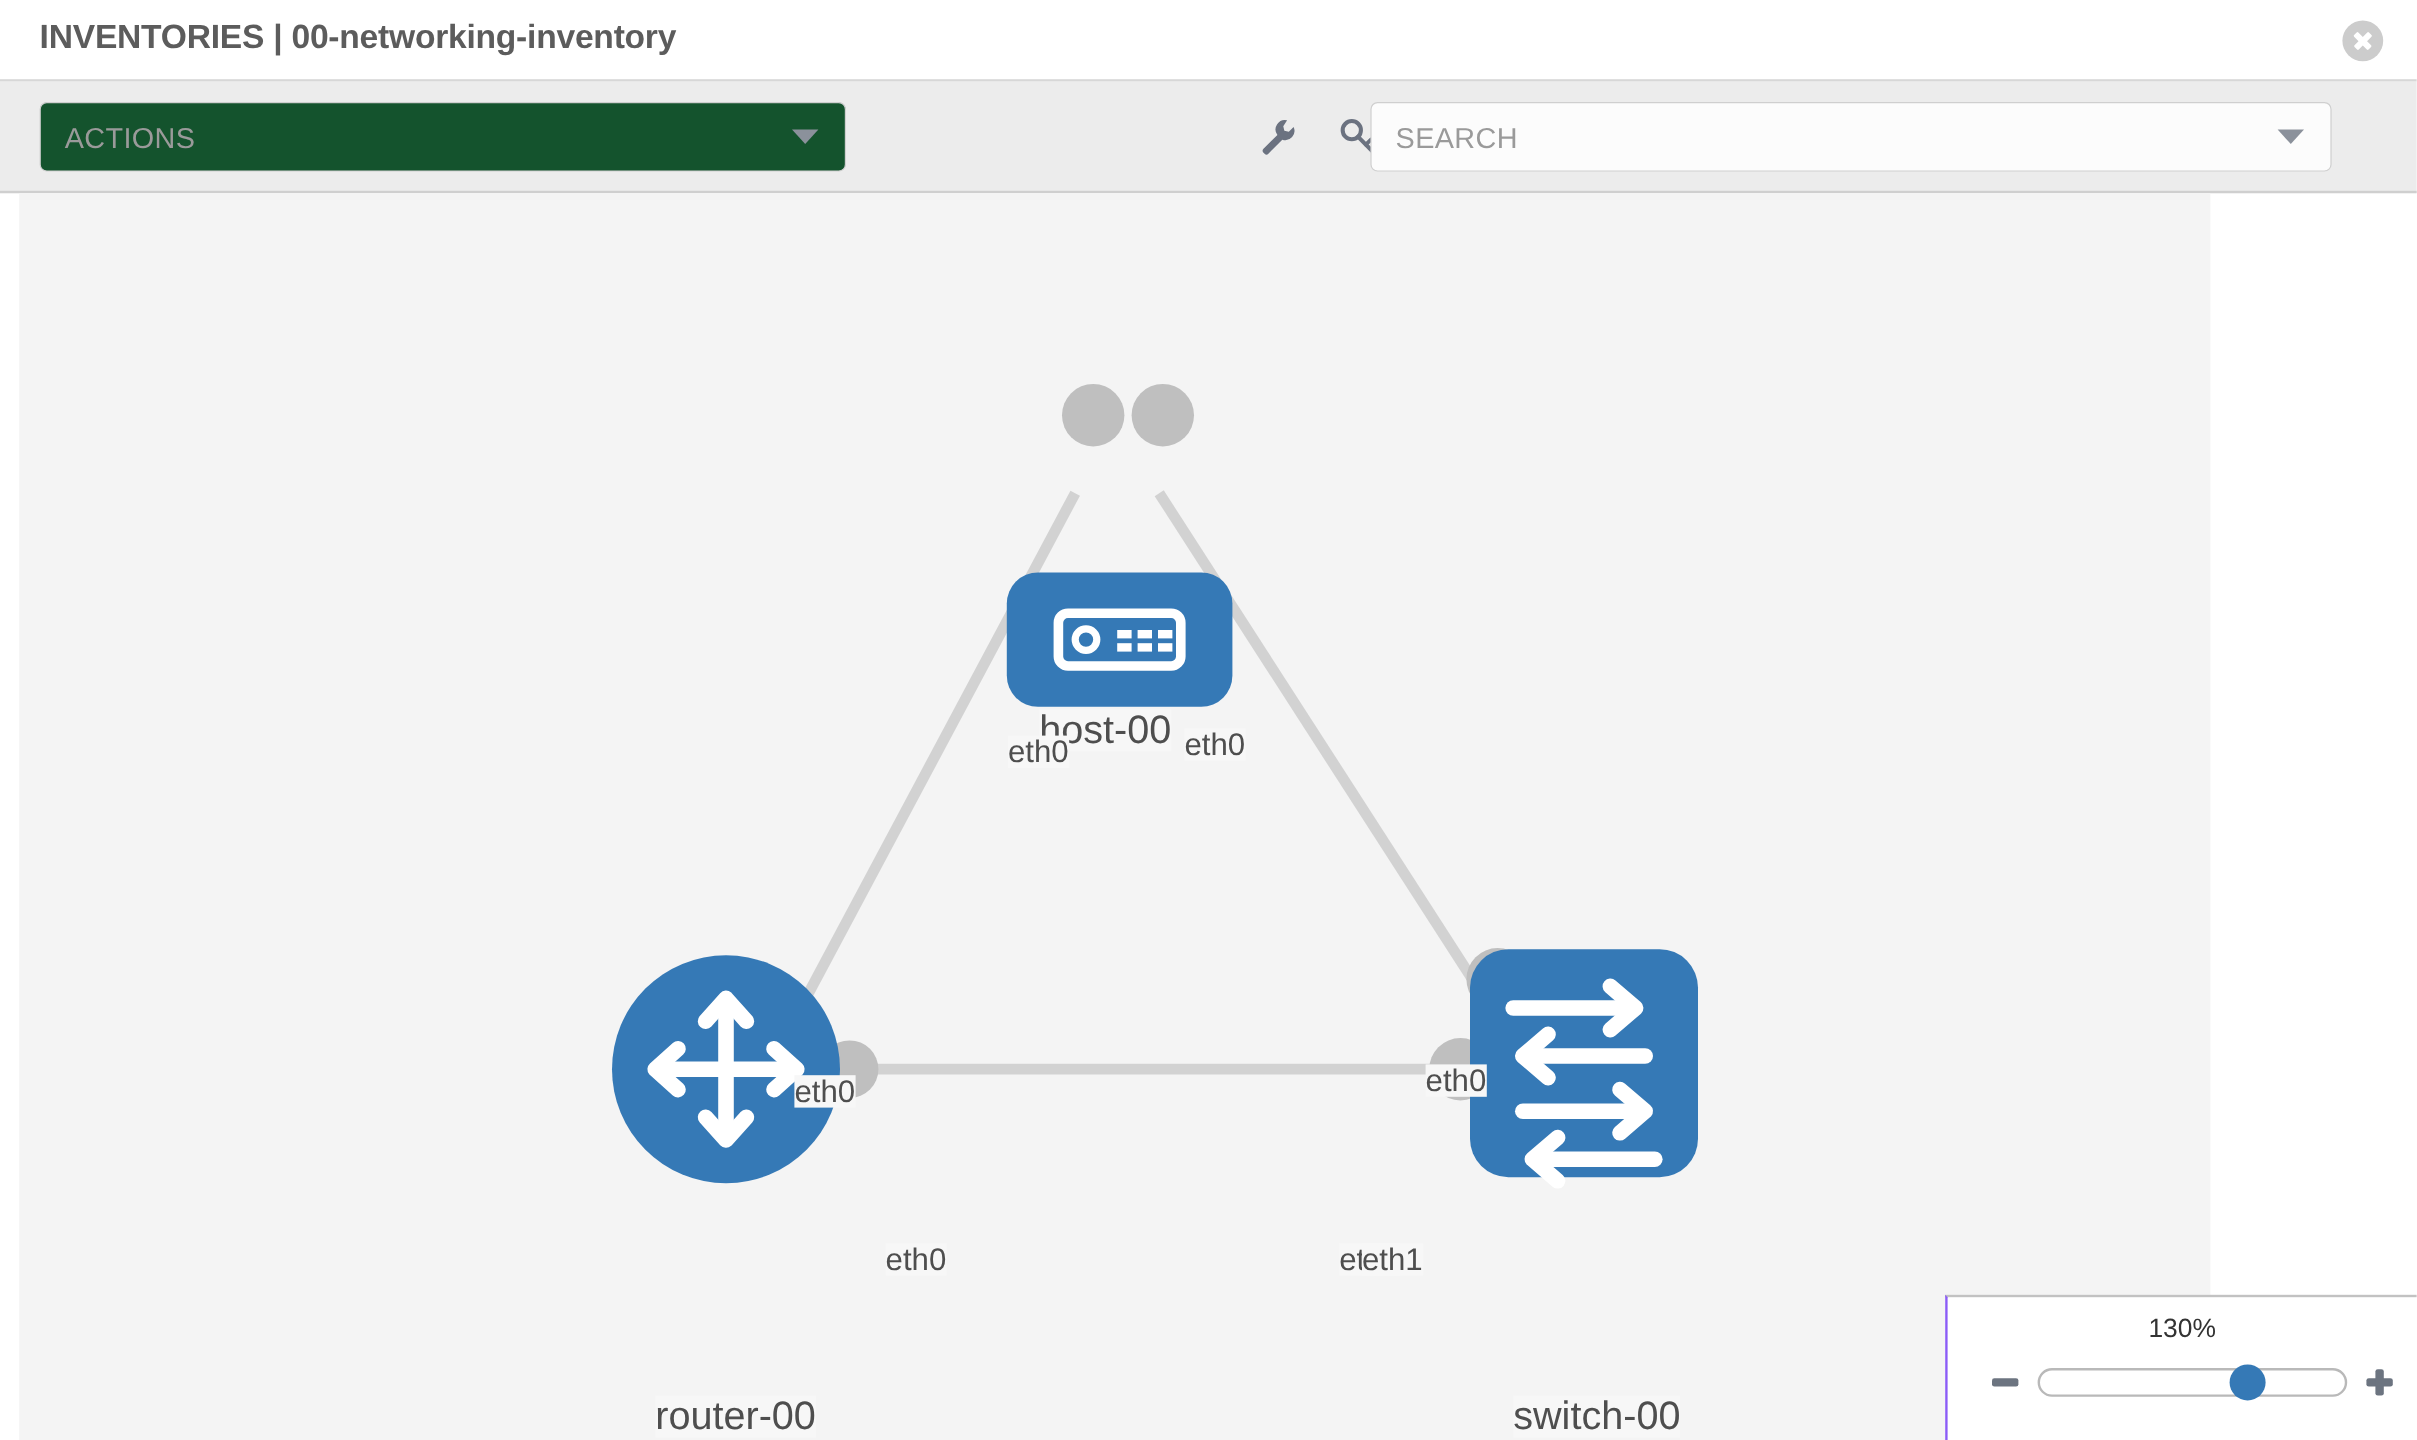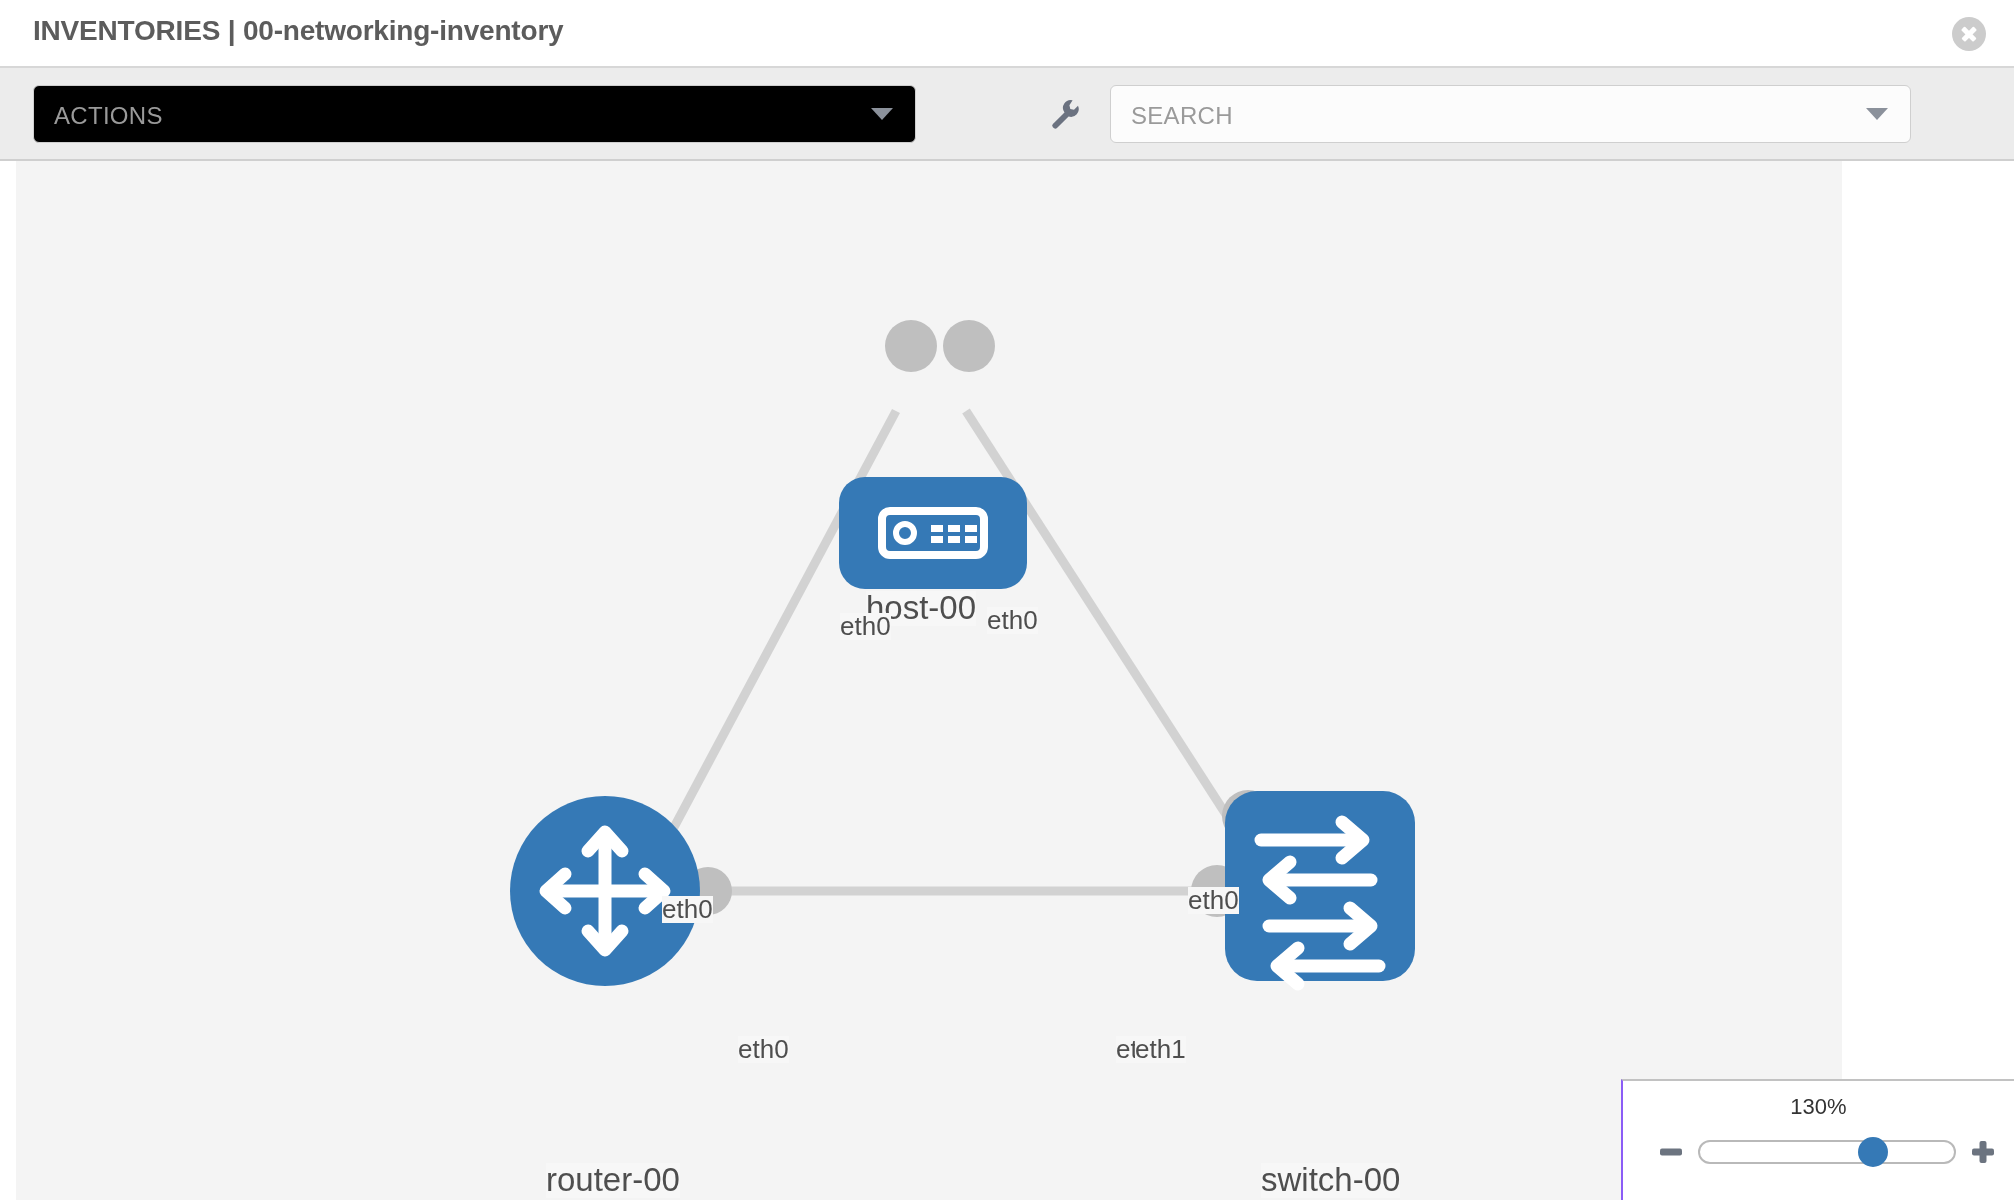--- a/index.html
+++ b/index.html
@@ -35,22 +35,22 @@
   .close-btn::after  { transform: translate(-50%,-50%) rotate(-45deg); }
 
   
   .toolbar {
     position: absolute; left: 0; top: 68px; width: 2014px; height: 93px;
     background: #ececec;
     border-bottom: 2px solid #cfcfcf;
   }
   .actions-select {
     position: absolute; left: 33px; top: 17px;
-    width: 883px; height: 58px;
-    background: #000000;
+    width: 672px; height: 58px;
+    background: #14532d;
     border: 1.5px solid #cfcfcf; border-radius: 6px;
     cursor: pointer;
   }
   .actions-select .label {
     position: absolute; left: 20px; top: 16px;
     font-size: 24px; color: #9a9a9a; letter-spacing: 0.3px;
   }
   .caret {
     position: absolute; right: 22px; top: 50%;
     width: 0; height: 0;
@@ -61,21 +61,21 @@
   }
 
   .tool-icon {
     position: absolute; top: 17px; width: 58px; height: 58px; cursor: pointer;
   }
   .tool-icon svg { position: absolute; left: 50%; top: 50%; transform: translate(-50%,-50%); }
   .tool-wrench { left: 1035px; }
   .tool-key { left: 1103px; }
 
   .search-box {
-    position: absolute; left: 1110px; top: 17px;
+    position: absolute; left: 1142px; top: 17px;
     width: 801px; height: 58px;
     background: #fcfcfc;
     border: 1.5px solid #cfcfcf; border-radius: 6px;
     cursor: text;
     padding-left: 48px;
   }
   .search-box .label {
     position: absolute; left: 20px; top: 16px;
     font-size: 24px; color: #9a9a9a; letter-spacing: 0.3px;
   }

